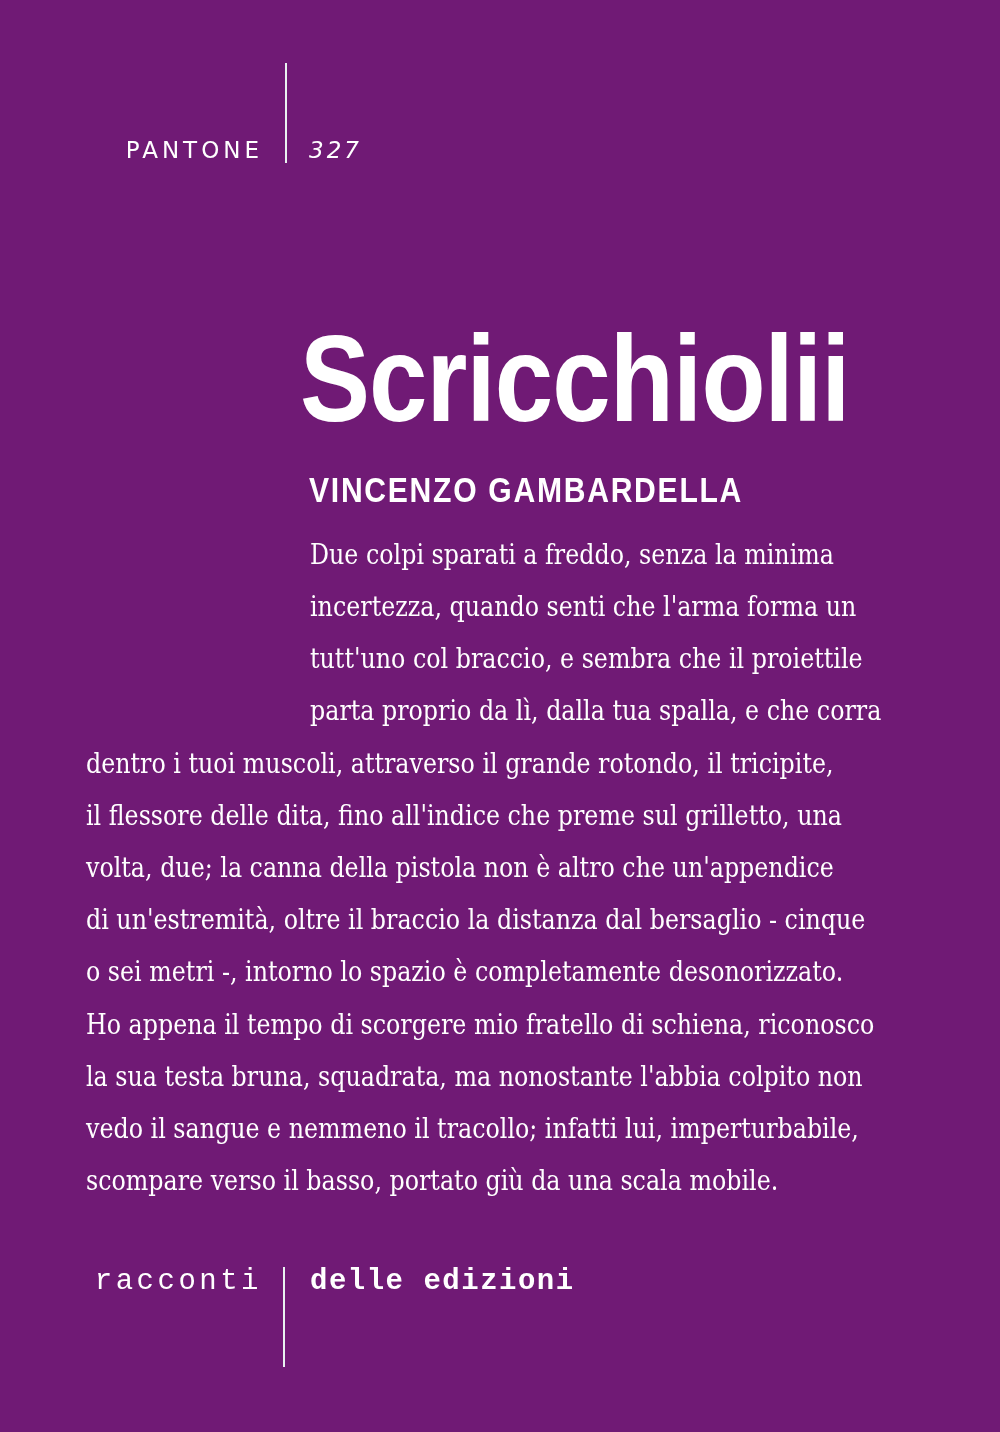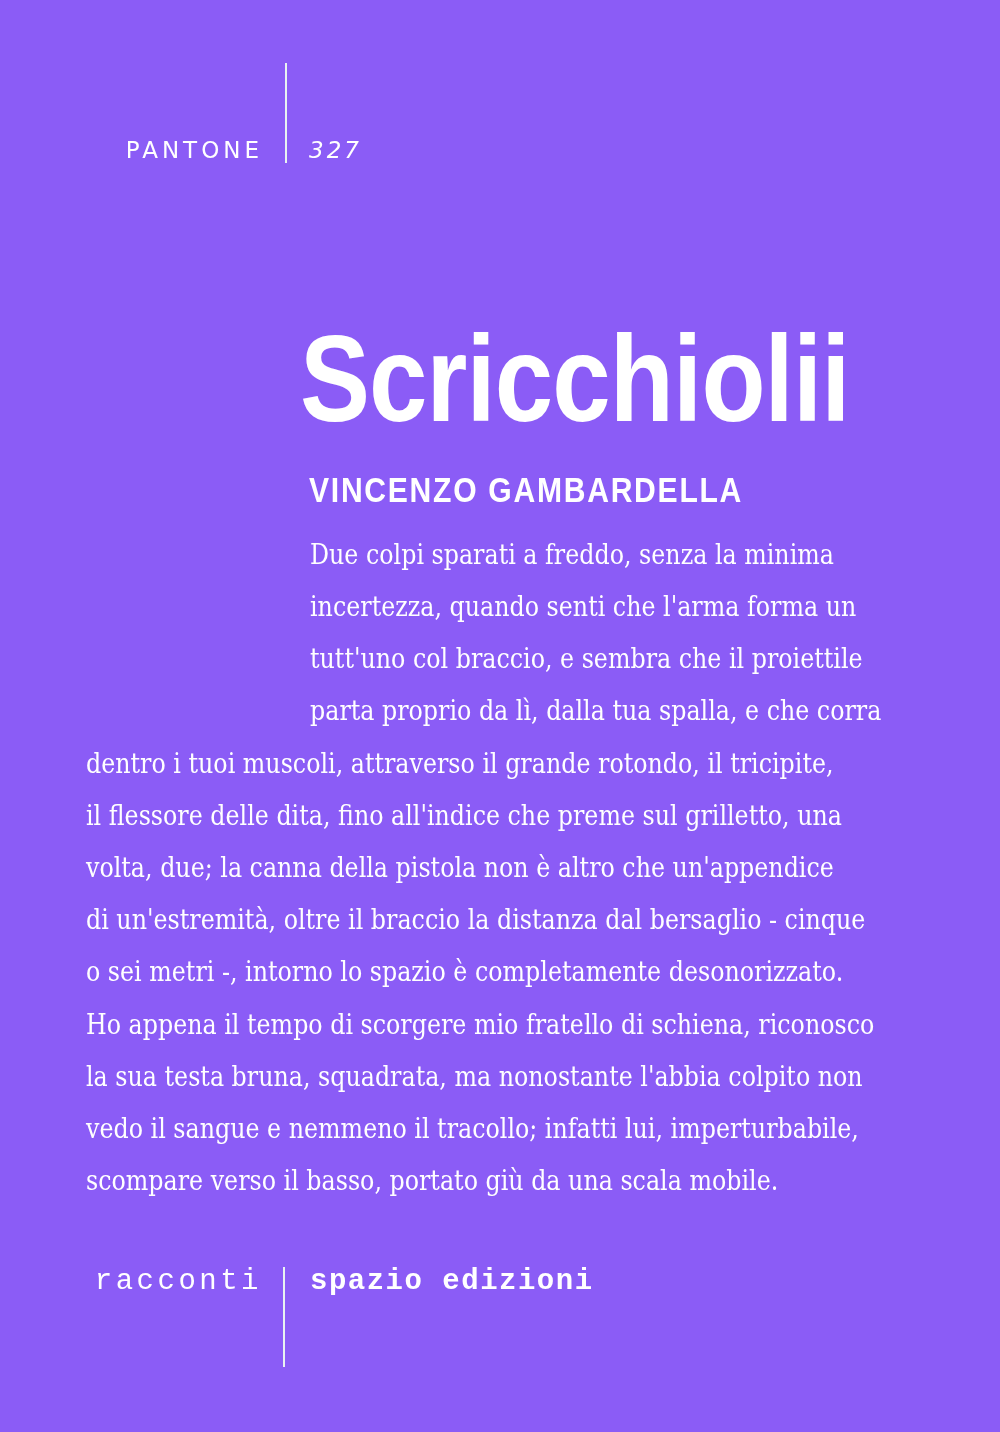--- a/index.html
+++ b/index.html
@@ -11,21 +11,21 @@
     height: 1432px;
     background: #008174;
     position: relative;
     overflow: hidden;
     color: #ffffff;
   }
   .cover {
     position: absolute;
     left: 0; top: 0;
     width: 1000px; height: 1432px;
-    background: #8b5cf6;
+    background: #701a75;
   }
   .vline {
     position: absolute;
     width: 2px;
     background: #e9f3f1;
   }
   .vline.top { left: 285px; top: 63px; height: 100px; }
   .vline.bottom { left: 283px; top: 1267px; height: 100px; }
 
   .series-label {
@@ -121,15 +121,15 @@
     <span class="excerpt-line" style="left:86px; top:906px;">di un'estremità, oltre il braccio la distanza dal bersaglio - cinque</span>
     <span class="excerpt-line" style="left:86px; top:958px;">o sei metri -, intorno lo spazio è completamente desonorizzato.</span>
     <span class="excerpt-line" style="left:86px; top:1011px;">Ho appena il tempo di scorgere mio fratello di schiena, riconosco</span>
     <span class="excerpt-line" style="left:86px; top:1063px;">la sua testa bruna, squadrata, ma nonostante l'abbia colpito non</span>
     <span class="excerpt-line" style="left:86px; top:1115px;">vedo il sangue e nemmeno il tracollo; infatti lui, imperturbabile,</span>
     <span class="excerpt-line" style="left:86px; top:1167px;">scompare verso il basso, portato giù da una scala mobile.</span>
   </div>
 
   <div class="vline bottom"></div>
   <span class="footer-label left">racconti</span>
-  <span class="footer-label right">spazio edizioni</span>
+  <span class="footer-label right">delle edizioni</span>
 
 </div>
 
 </body></html>

